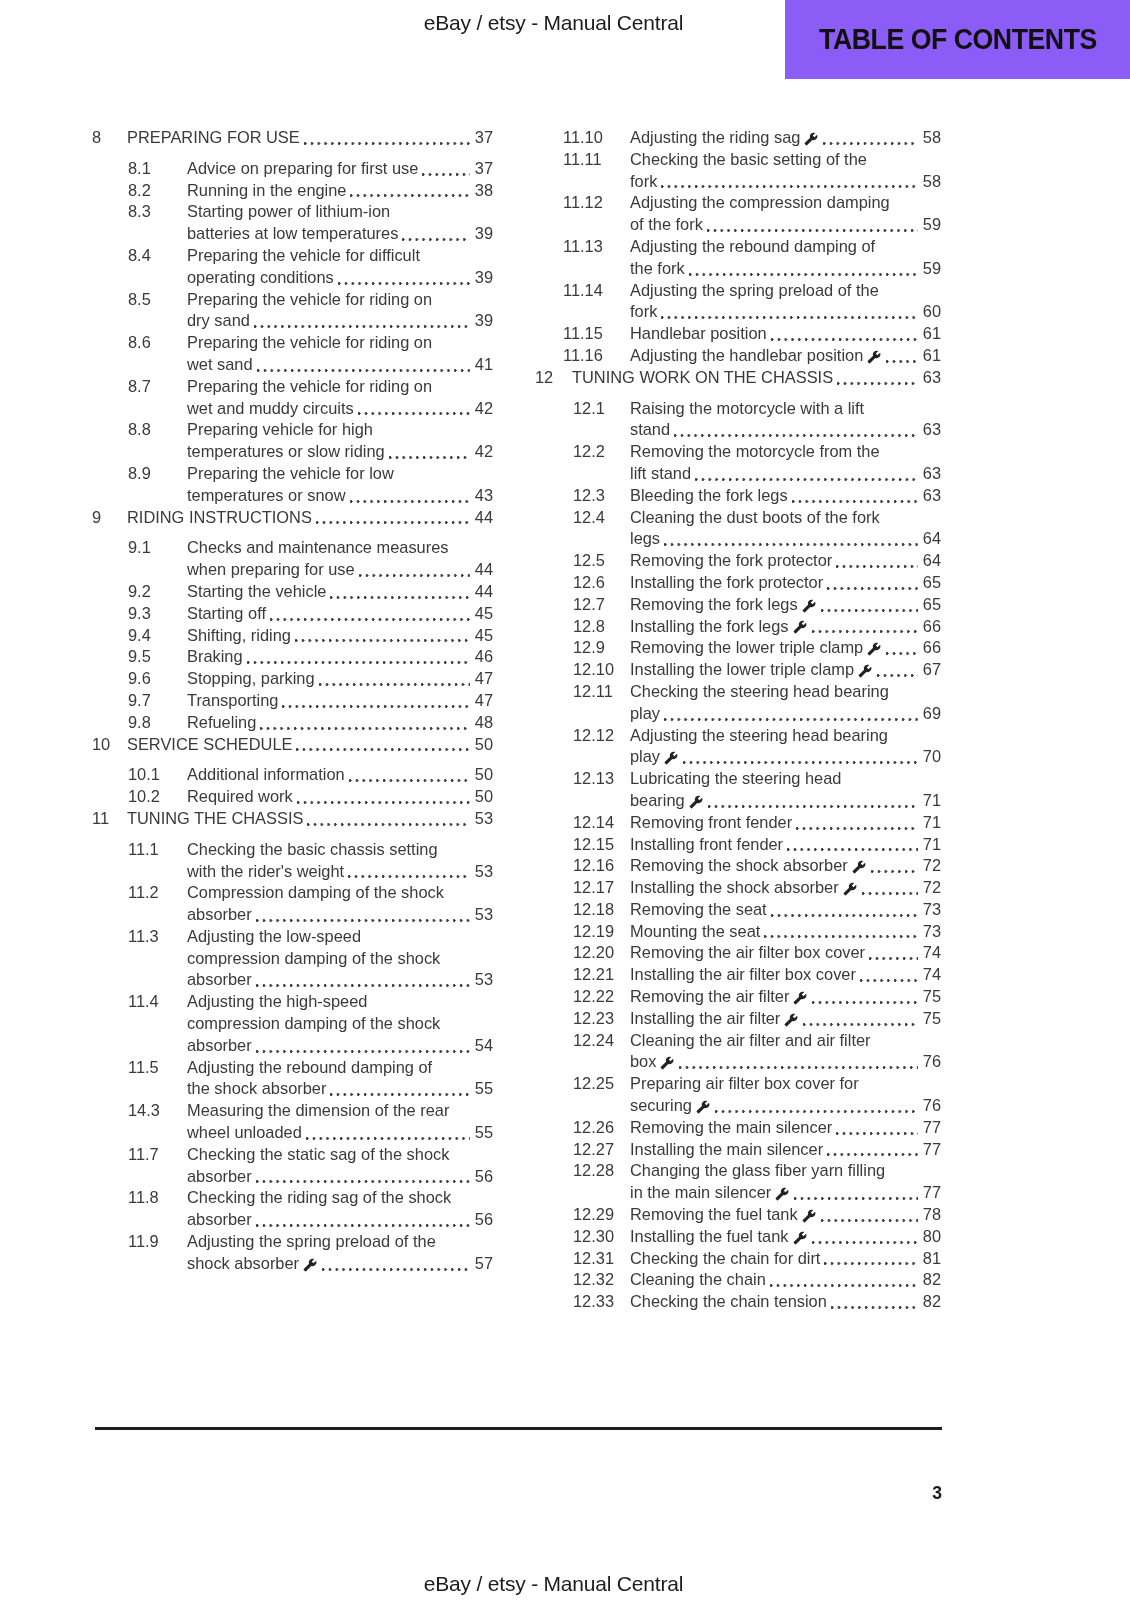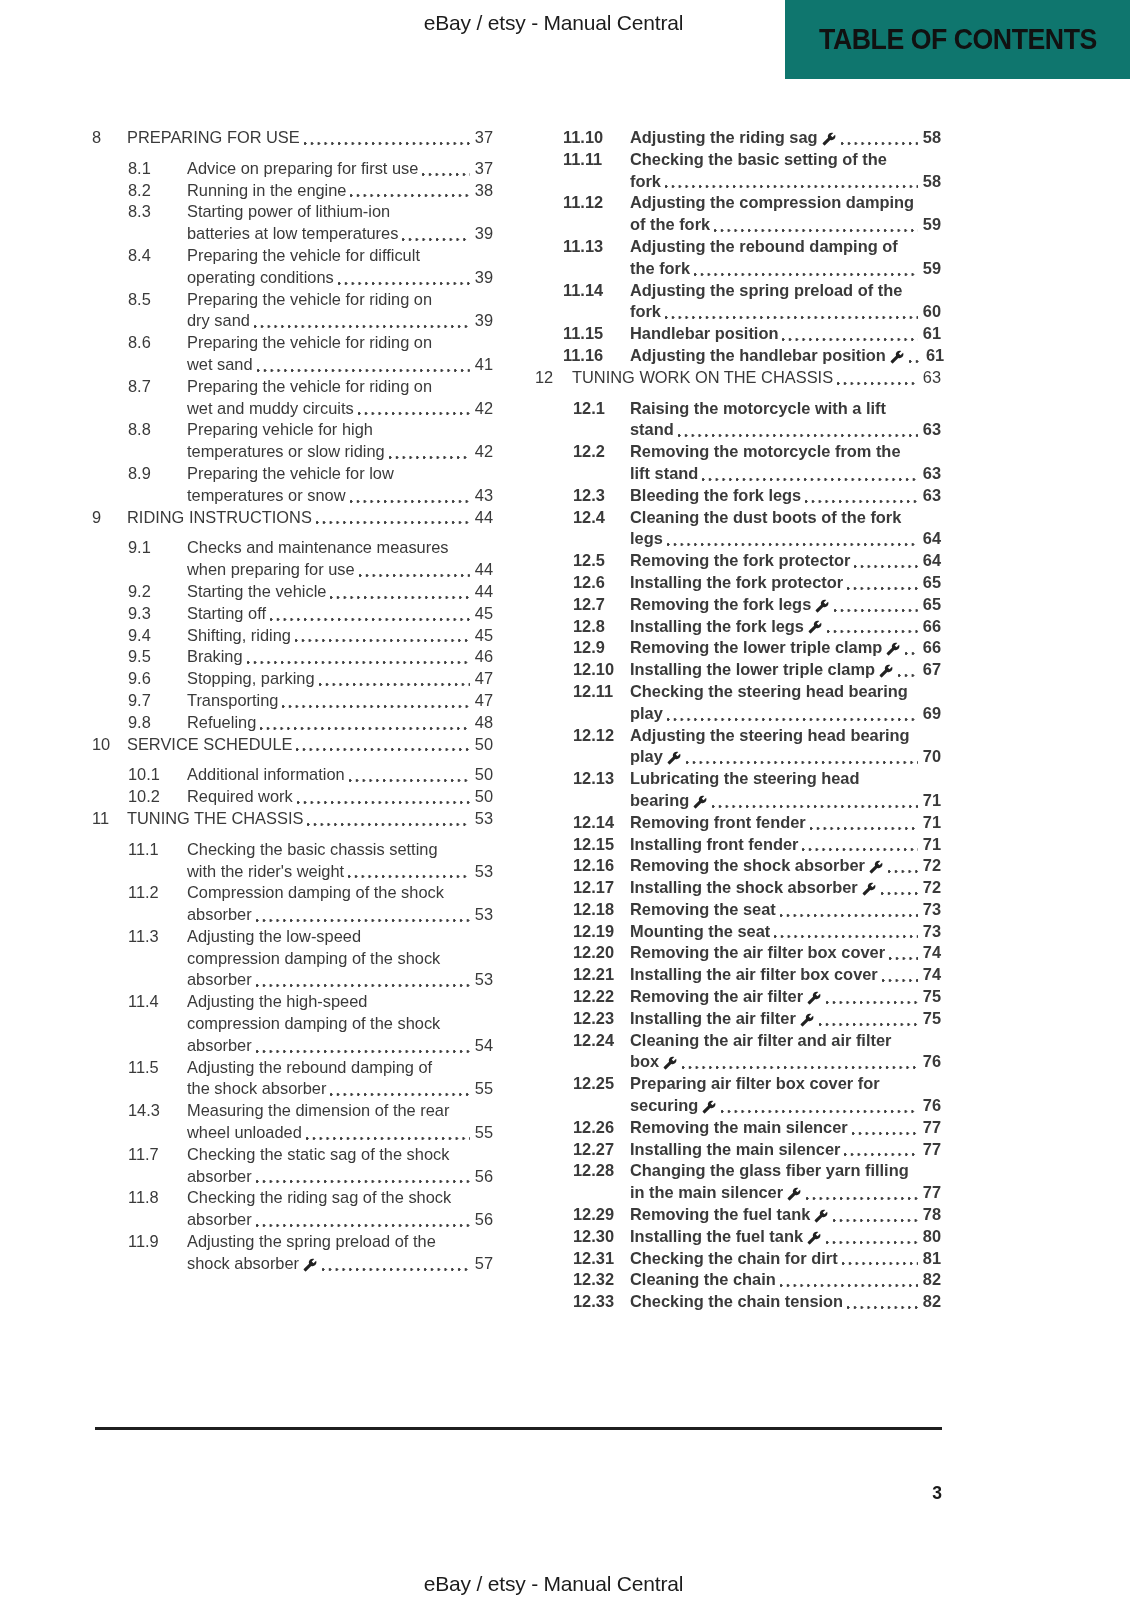--- a/index.html
+++ b/index.html
@@ -14,21 +14,21 @@
   .page{position:absolute;inset:0;background:#ffffff;padding-left:36px;}
 
   
   .top-title{
     position:absolute;top:11px;left:0;width:1107px;
     text-align:center;font-size:21px;color:#1c1c1c;
     letter-spacing:-0.2px;
   }
   .banner{
     position:absolute;left:785px;top:0;width:345px;height:79px;
-    background:#0f766e;
+    background:#8b5cf6;
     display:flex;align-items:center;justify-content:center;
   }
   .banner-text{
     font-size:29px;font-weight:700;color:#111111;
     letter-spacing:-0.5px;
     transform:scaleX(0.92);transform-origin:center;
     white-space:nowrap;
   }
 
   
@@ -37,21 +37,21 @@
   .c-right{left:535px;width:406px;}
   .block + .block{margin-top:0;}
 
   .hrow{display:flex;margin-bottom:9px;}
   .item{display:flex;}
   .num{flex:0 0 auto;white-space:nowrap;}
   .c-left .hdr-num{width:35px;}
   .c-right .hdr-num{width:37px;}
   .c-left .item{padding-left:36px;}
   .c-left .item .num{width:59px;}
-  .c-right .item{padding-left:38px;font-weight:bold;}
+  .c-right .item{padding-left:38px;}
   .c-right .item .num{width:57px;}
   .c-right .block-cont .item{padding-left:28px;}
   .c-right .block-cont .item .num{width:67px;}
 
   .content{flex:1 1 auto;min-width:0;}
   .line{white-space:nowrap;}
   .lastline{display:flex;align-items:flex-end;flex:1 1 auto;min-width:0;}
   .text{white-space:nowrap;}
   .pg{white-space:nowrap;text-align:right;}
   .leader{

